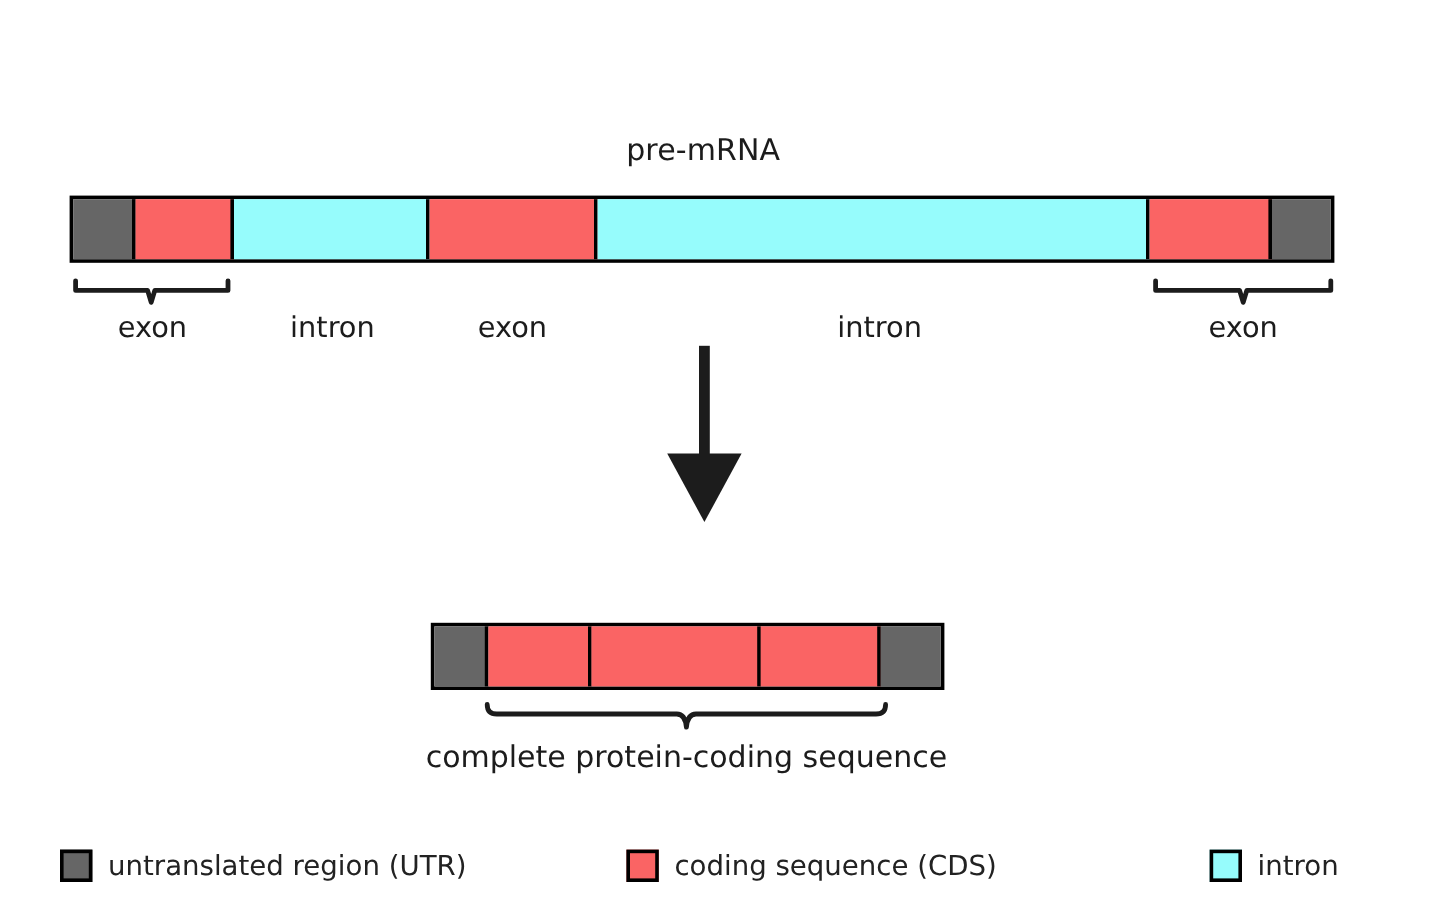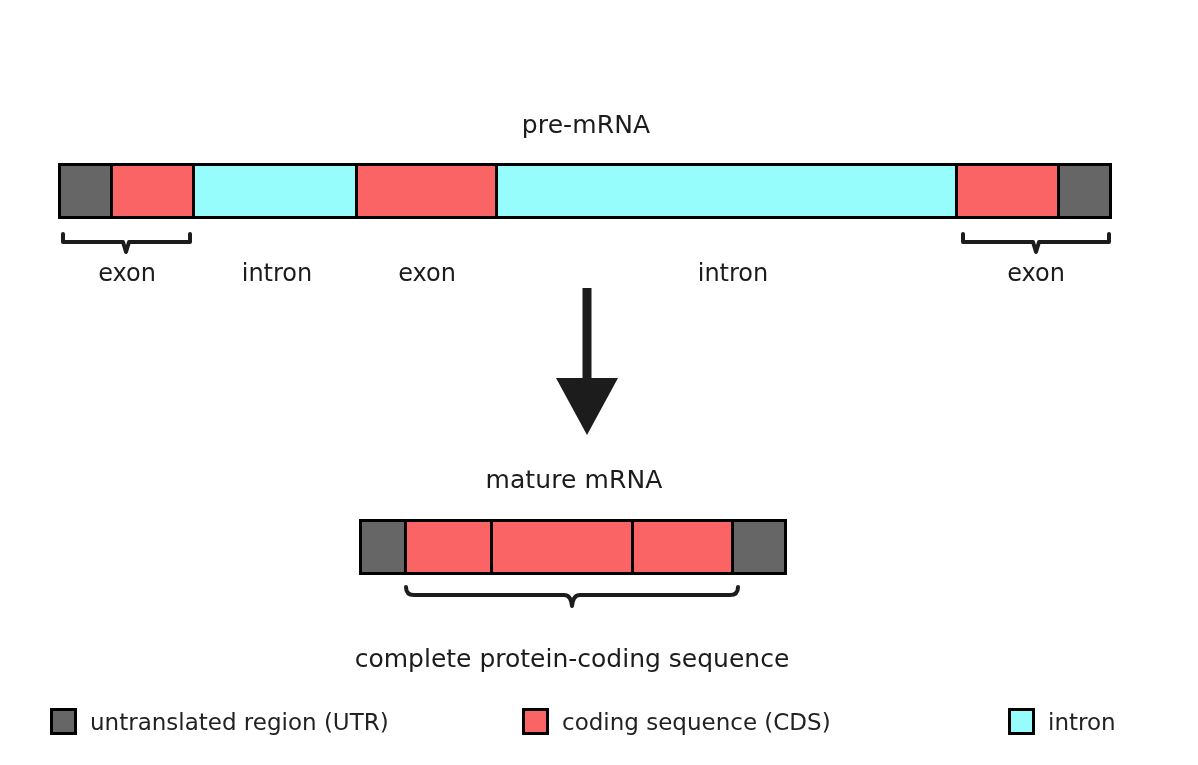--- a/index.html
+++ b/index.html
@@ -30,21 +30,20 @@
   }
   .title {
     font-size: 25px;
     letter-spacing: 0.1px;
   }
   .seglbl {
     font-size: 24px;
   }
   .caption {
     font-size: 25px;
-    margin-top: 28px;
   }
   .legend-text {
     font-size: 23px;
   }
   .center {
     transform: translateX(-50%);
     text-align: right;
   }
 
   
@@ -128,21 +127,20 @@
   <div class="lbl seglbl center" style="left:277px; top:261px;">intron</div>
   <div class="lbl seglbl center" style="left:427px; top:261px;">exon</div>
   <div class="lbl seglbl center" style="left:733px; top:261px;">intron</div>
   <div class="lbl seglbl center" style="left:1036px; top:261px;">exon</div>
 
   <svg class="arrow" style="left:552px; top:288px;" width="70" height="150" viewBox="0 0 70 150">
     <rect x="30.5" y="0" width="9" height="92"></rect>
     <polygon points="4,90 66,90 35,147"></polygon>
   </svg>
 
-  <div class="lbl title center" style="left:574px; top:467px;">mature mRNA</div>
 
   <div class="bar" style="left:359px; top:519px; width:428px; height:56px;">
     <div class="seg" style="width:46px;  background:#666666;"></div>
     <div class="seg" style="width:87px;  background:#fa6464;"></div>
     <div class="seg" style="width:143px; background:#fa6464;"></div>
     <div class="seg" style="width:101px; background:#fa6464;"></div>
     <div class="seg" style="width:51px;  background:#666666;"></div>
   </div>
 
   <svg class="brace" style="left:402px; top:583px;" width="340" height="30" viewBox="0 0 340 30">

